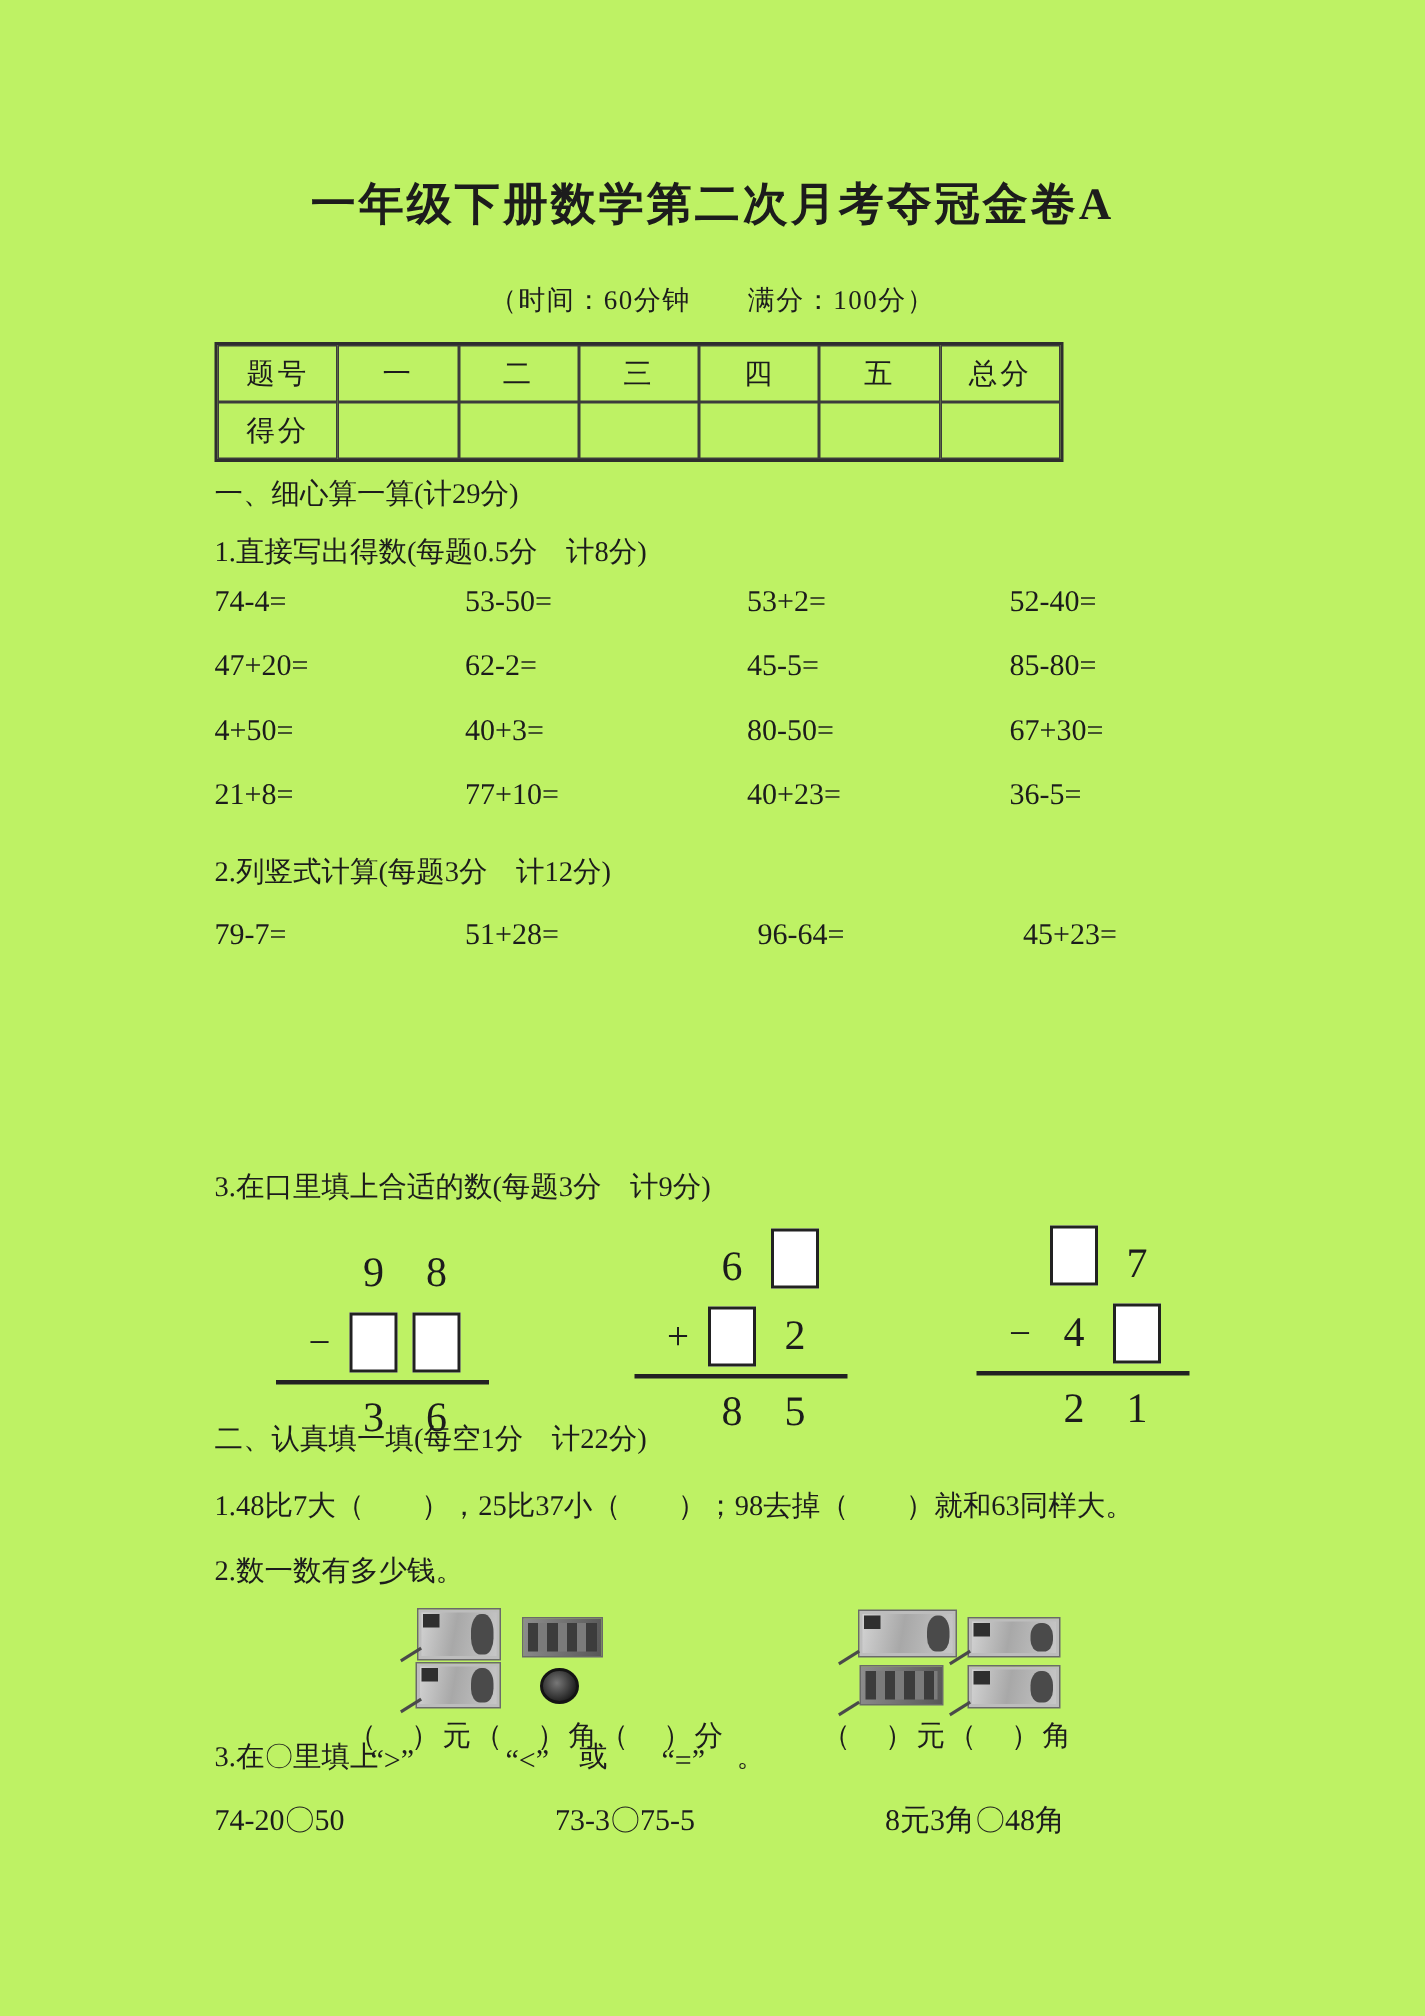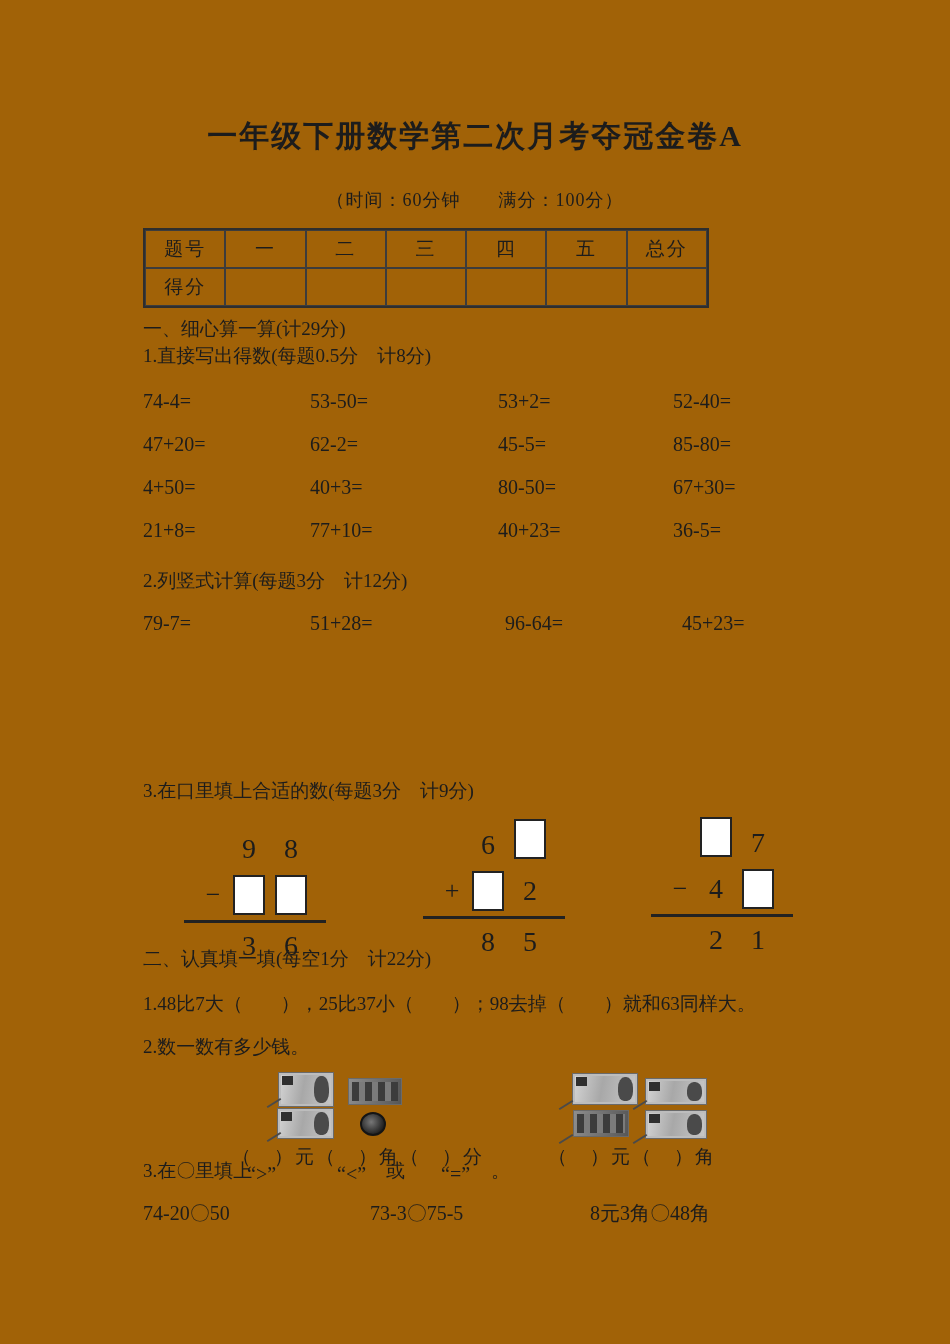--- a/index.html
+++ b/index.html
@@ -1,17 +1,17 @@
 <!DOCTYPE html>
 <html><head>
 <meta charset="utf-8">
 <style>
   html,body{margin:0;padding:0;background:#ffffff;}
   .page{
-    position:relative;width:950px;height:1344px;margin:0 auto;background:#a16207;
+    position:relative;width:950px;height:1344px;margin:0 auto;background:#bef264;
     font-family:"Liberation Serif","DejaVu Serif",serif;color:#1c1c1c;overflow:hidden;
   }
   .abs{position:absolute;white-space:nowrap;}
   .t19{font-size:19px;}
   .t20{font-size:20px;}
   .center{left:0;width:950px;text-align:center;}
   .exam-title{top:116px;font-size:30px;font-weight:bold;letter-spacing:2px;}
   .exam-sub{top:188px;font-size:18px;letter-spacing:1px;}
 
   
@@ -82,21 +82,21 @@
     <div class="score-cell">得分</div>
     <div class="score-cell"></div>
     <div class="score-cell"></div>
     <div class="score-cell"></div>
     <div class="score-cell"></div>
     <div class="score-cell"></div>
     <div class="score-cell"></div>
   </div>
 
   <div class="abs t19" style="left:143px;top:316px;">一、细心算一算(计29分)</div>
-  <div class="abs t19" style="left:143px;top:343px;">1.直接写出得数(每题0.5分　计8分)</div>
+  <div class="abs t19" style="left:143px;top:355px;">1.直接写出得数(每题0.5分　计8分)</div>
 
   <div class="calc-grid">
     <span>74-4=</span>
     <span>53-50=</span>
     <span>53+2=</span>
     <span>52-40=</span>
     <span>47+20=</span>
     <span>62-2=</span>
     <span>45-5=</span>
     <span>85-80=</span>

